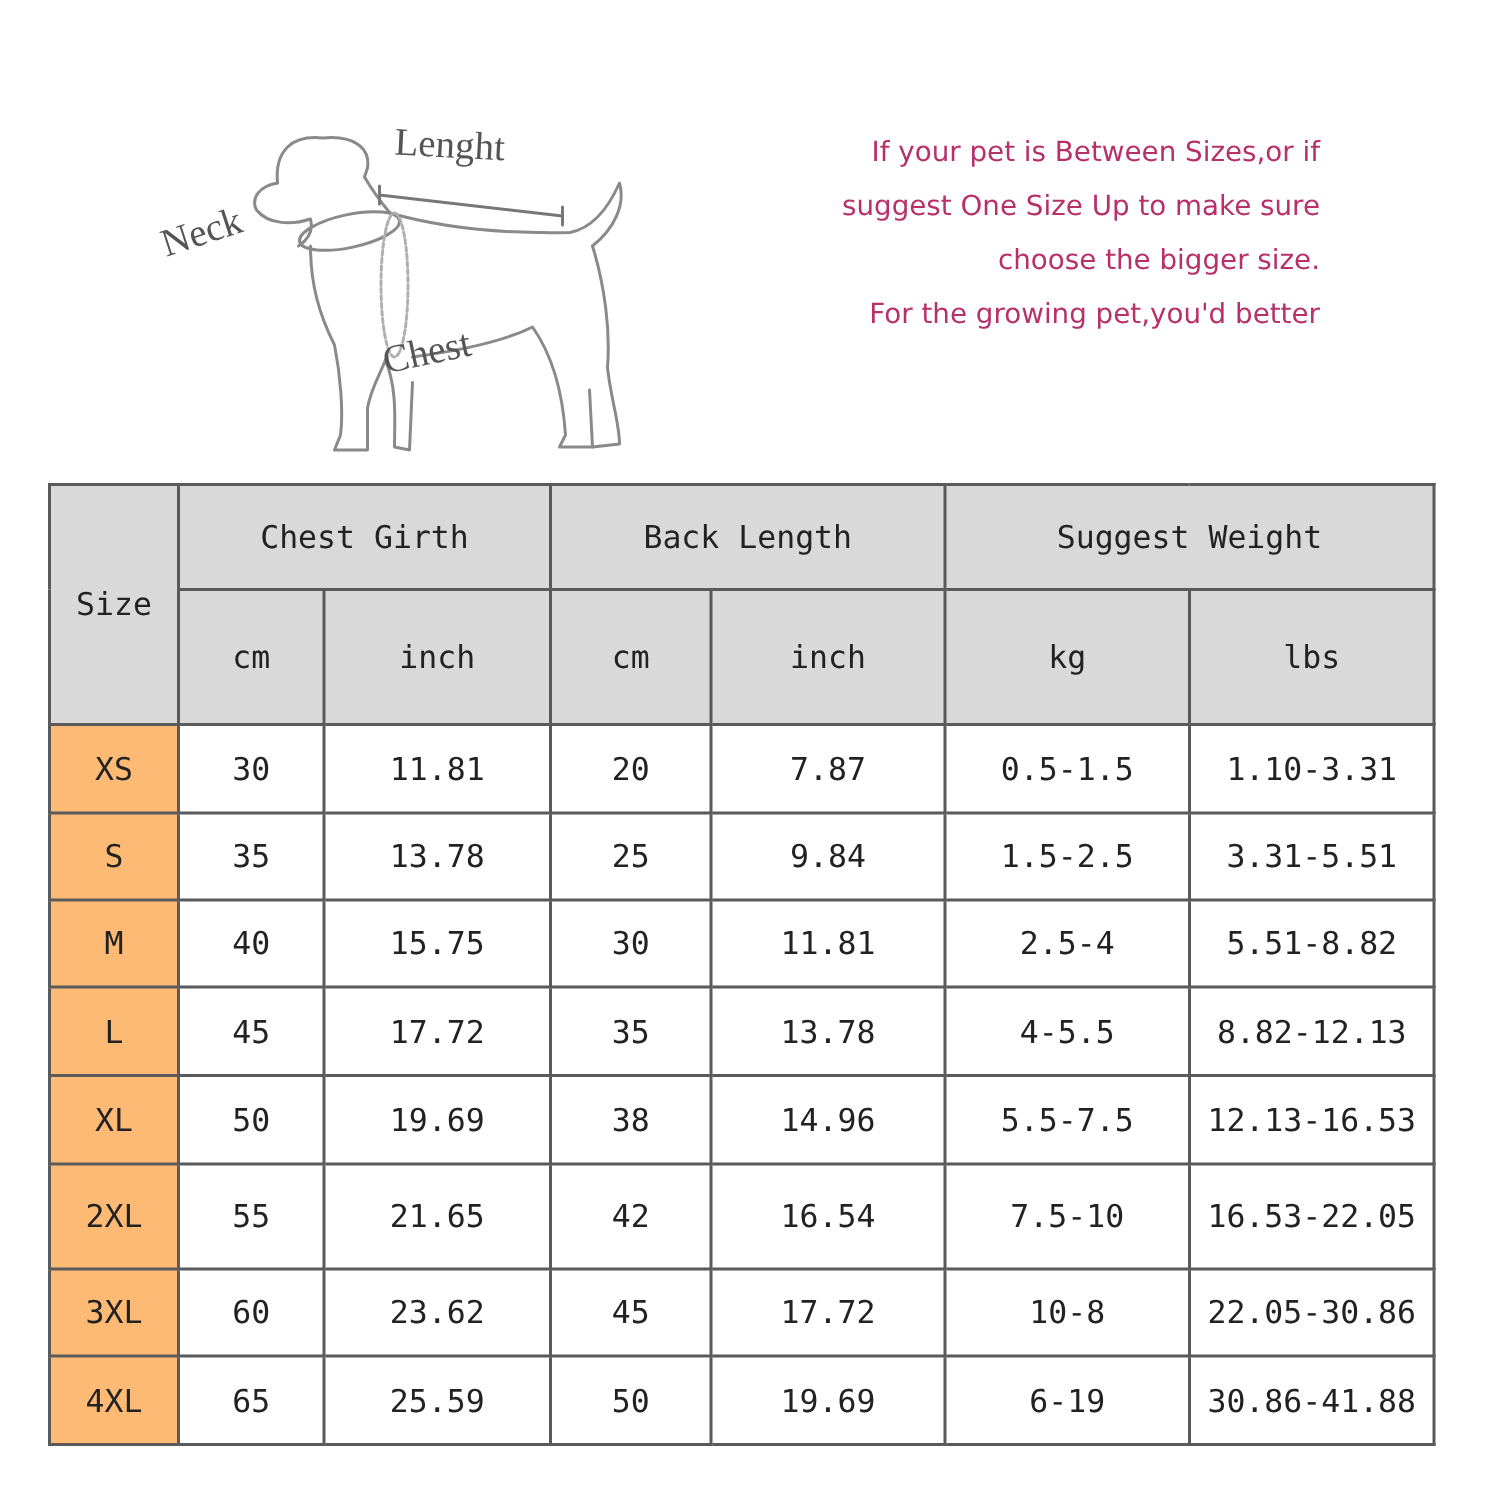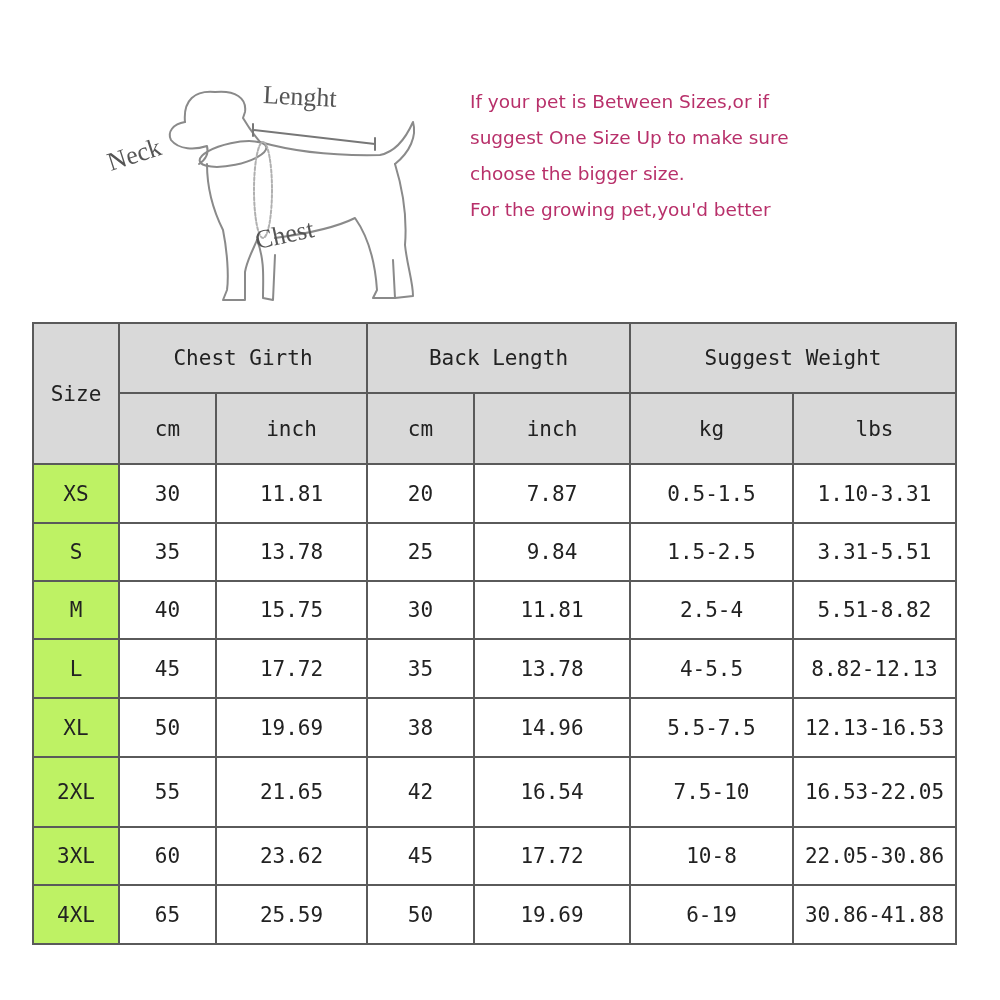--- a/index.html
+++ b/index.html
@@ -1,27 +1,27 @@
 <!DOCTYPE html>
 <html><head>
 <meta charset="utf-8">
 <style>
   html, body { margin:0; padding:0; background:#ffffff; }
   body { width:1000px; height:1000px; position:relative; overflow:hidden; font-family:"Liberation Serif", serif; }
   .dog-area { position:absolute; left:95px; top:60px; width:340px; height:250px; }
   .dog-area svg { width:100%; height:100%; }
   .dog-label { position:absolute; font-family:"Liberation Serif", serif; font-size:26px; color:#555; }
-  .note { position:absolute; left:470px; top:84px; width:410px; text-align:left;
+  .note { position:absolute; left:470px; top:84px; width:410px; text-align:right;
           color:#b8306a; font-family:"DejaVu Sans", sans-serif; font-size:18.5px; line-height:36px; }
   .note div { white-space:nowrap; }
   table.size-chart { position:absolute; left:32px; top:322px; border-collapse:collapse;
           font-family:"DejaVu Sans Mono", monospace; color:#222; }
   table.size-chart td, table.size-chart th { border:2px solid #5a5a5a; text-align:center; padding:0; font-weight:normal; font-size:21px; }
   th.hdr { background:#d9d9d9; font-weight:bold; }
-  td.size-col { background:#bef264; }
+  td.size-col { background:#fdba74; }
   td.val { background:#ffffff; }
 </style>
 </head>
 <body>
 
 <div class="dog-area">
   <svg viewBox="0 0 340 250">
     <g fill="none" stroke="#8a8a8a" stroke-width="2" stroke-linejoin="round" stroke-linecap="round">
 
       <path d="M90 62 C88 40 100 30 120 32 C140 30 152 38 150 52 L148 58 C155 70 160 76 165 82"></path>
@@ -65,21 +65,21 @@
       <col style="width:163px">
       <col style="width:163px">
   </colgroup>
   <tbody>
       <tr style="height:70px">
     <th class="hdr" rowspan="2">Size</th>
     <th class="hdr" colspan="2">Chest Girth</th>
     <th class="hdr" colspan="2">Back Length</th>
     <th class="hdr" colspan="2">Suggest Weight</th>
   </tr>
-  <tr style="height:71px">
+  <tr style="height:90px">
     <th class="hdr">cm</th>
     <th class="hdr">inch</th>
     <th class="hdr">cm</th>
     <th class="hdr">inch</th>
     <th class="hdr">kg</th>
     <th class="hdr">lbs</th>
   </tr>
 
   <tr style="height:59px">
     <td class="size-col">XS</td>

